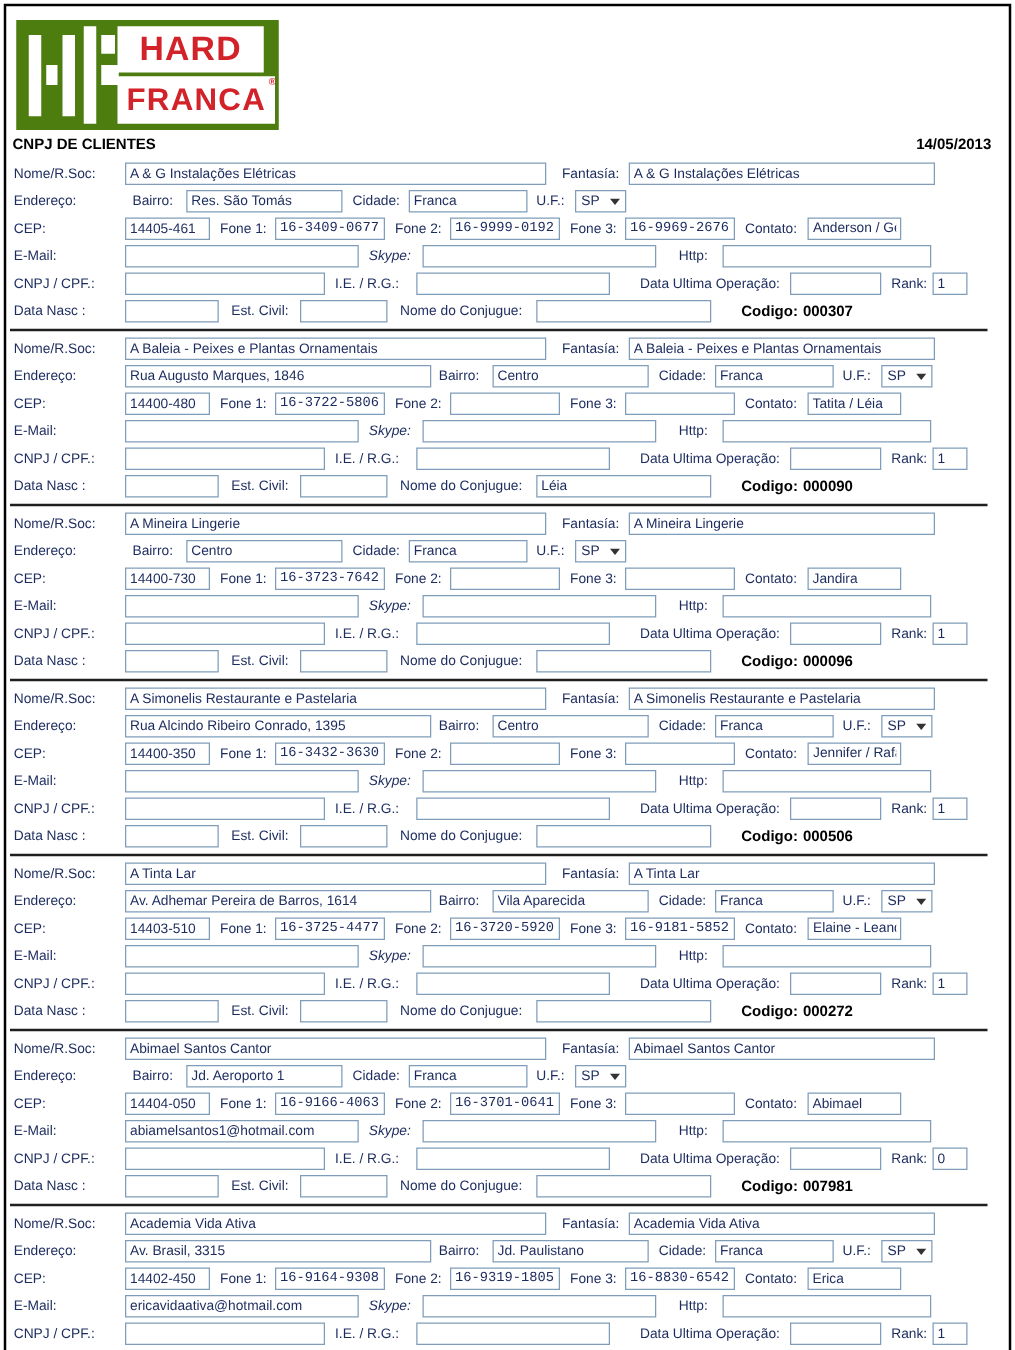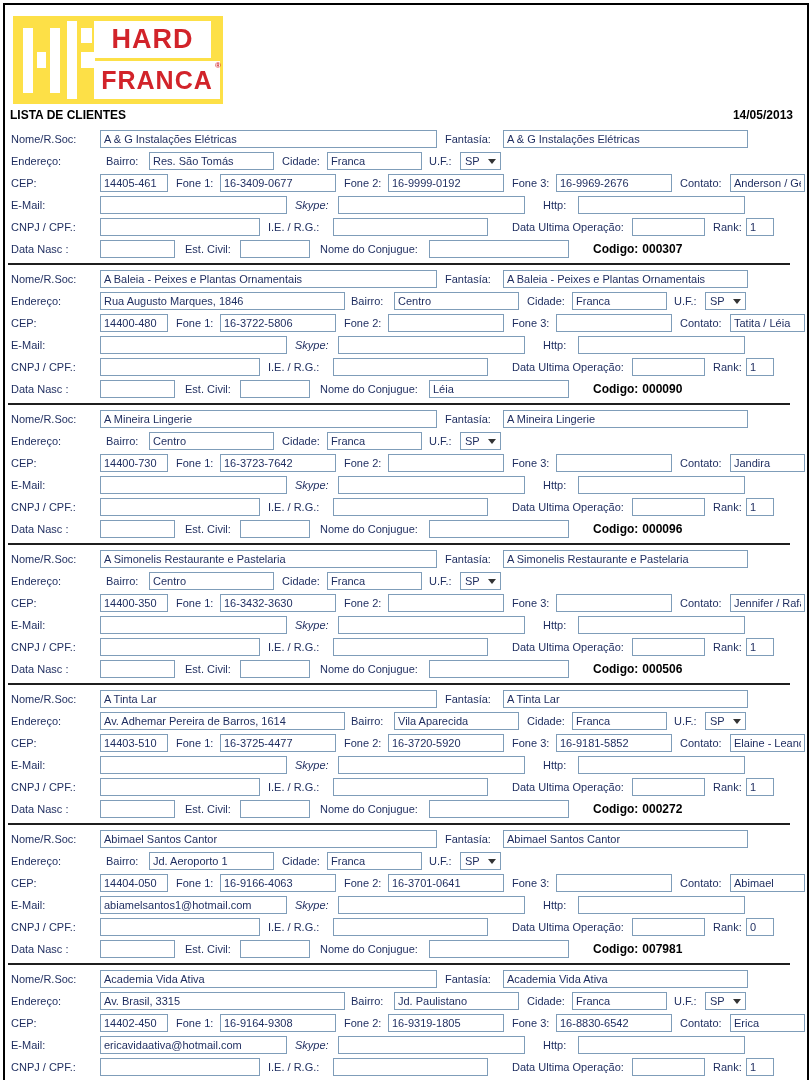--- a/index.html
+++ b/index.html
@@ -2,21 +2,21 @@
 <html><head>
 <meta charset="utf-8">
 <style>
   html,body{margin:0;padding:0;background:#fff;}
   body{width:812px;height:1080px;overflow:hidden;font-family:"Liberation Sans",sans-serif;}
   .page{position:absolute;left:3px;top:3px;width:806px;height:1100px;border:2px solid #000;
         box-sizing:border-box;background:#fff;overflow:hidden;}
 
   
   .header{position:relative;height:123px;}
-  .logo{position:absolute;left:8px;top:11px;width:210px;height:88px;background:#fde047;}
+  .logo{position:absolute;left:8px;top:11px;width:210px;height:88px;background:#4d7c0f;}
   .logo .bar{position:absolute;background:#fff;}
   .b1{left:10px;top:12px;width:10px;height:65px;}
   .sq{left:24px;top:36px;width:9px;height:16px;}
   .b2{left:37px;top:12px;width:10px;height:65px;}
   .b3{left:54px;top:5px;width:10px;height:78px;}
   .a1{left:68px;top:12px;width:11px;height:15px;}
   .a2{left:68px;top:36px;width:14px;height:16px;}
   .wordbox{position:absolute;background:#fff;display:flex;align-items:center;justify-content:center;
            color:#d2232a;font-weight:bold;letter-spacing:1px;}
   .hard{left:81px;top:5px;width:117px;height:37px;font-size:27px;}
@@ -27,33 +27,33 @@
 
   
   .block{height:140px;}
   .row{display:flex;align-items:center;height:22px;padding-left:6px;}
   .lbl{color:#1c2b5e;font-size:11px;white-space:nowrap;flex:none;}
   .lbl.main{width:89px;}
   .box{border:1px solid #7f9db9;height:18px;background:#fff;font-size:11px;color:#1c2b5e;
        padding:0 3px;box-sizing:border-box;font-family:"Liberation Sans",sans-serif;flex:none;}
   input.box{outline:none;}
   .ml3{margin-left:3px;} 
-  .l-fant{margin-left:8px;width:55px;}
+  .l-fant{margin-left:8px;width:55px;text-align:center;}
   .f-nome{width:337px;} .f-fant{width:245px;}
   .f-end{width:245px;}
   .l-bairro{margin-left:6px;width:40px;} .f-bairro{width:125px;}
   .l-cidade{margin-left:8px;width:42px;} .f-cidade{width:95px;}
   .l-uf{margin-left:7px;width:28px;}
   .combo{margin-left:3px;width:41px;height:18px;border:1px solid #7f9db9;box-sizing:border-box;
          display:flex;align-items:center;justify-content:space-between;padding:0 4px 0 4px;
          font-size:11px;color:#1c2b5e;background:#fff;}
   .arrow{width:0;height:0;border-left:4px solid transparent;border-right:4px solid transparent;
          border-top:5px solid #333;}
   .f-cep{width:68px;}
-  .l-fone{margin-left:8px;width:41px;} .f-fone{width:116px;}
+  .l-fone{margin-left:8px;width:41px;} .f-fone{width:88px;font-family:Liberation Mono, monospace;}
   .l-contato{margin-left:8px;width:47px;} .f-contato{width:75px;}
   .f-email{width:187px;}
   .l-skype{margin-left:8px;width:40px;font-style:italic;} .f-skype{width:187px;}
   .l-http{margin-left:18px;width:32px;} .f-http{width:167px;}
   .f-cnpj{width:160px;}
   .l-ie{margin-left:8px;width:62px;} .f-ie{width:155px;}
   .l-dataop{margin-left:24px;width:120px;} .f-dataop{width:73px;}
   .l-rank{margin-left:8px;width:30px;} .f-rank{width:28px;}
   .f-dtnasc{width:75px;}
   .l-estcivil{margin-left:10px;width:52px;} .f-estcivil{width:70px;}
@@ -75,21 +75,21 @@
       <div class="bar b3"></div>
       <div class="bar a1"></div>
       <div class="bar a2"></div>
       <div class="wordbox hard">HARD</div>
       <div class="wordbox franca">
         <span>FRANCA</span>
         <span class="reg">®</span>
       </div>
     </div>
     <div class="title-row">
-      <span>LISTA DE CLIENTES</span>
+      <span>CNPJ DE CLIENTES</span>
       <span>14/05/2013</span>
     </div>
   </div>
 
   <div id="clients">
   <div class="block">
 
     <div class="row">
       <span class="lbl main">Nome/R.Soc:</span>
       <input class="box f-nome" value="A &amp; G Instalações Elétricas" style="">
@@ -297,20 +297,21 @@
 
     <div class="row">
       <span class="lbl main">Nome/R.Soc:</span>
       <input class="box f-nome" value="A Simonelis Restaurante e Pastelaria" style="">
       <span class="lbl l-fant">Fantasía:</span>
       <input class="box f-fant ml3" value="A Simonelis Restaurante e Pastelaria" style="">
     </div>
 
     <div class="row">
       <span class="lbl main">Endereço:</span>
+      <input class="box f-end" value="Rua Alcindo Ribeiro Conrado, 1395" style="">
       <span class="lbl l-bairro">Bairro:</span>
       <input class="box f-bairro ml3" value="Centro" style="">
       <span class="lbl l-cidade">Cidade:</span>
       <input class="box f-cidade ml3" value="Franca" style="">
       <span class="lbl l-uf">U.F.:</span>
       <div class="combo">
         <span>SP</span>
         <span class="arrow"></span>
       </div>
     </div>

